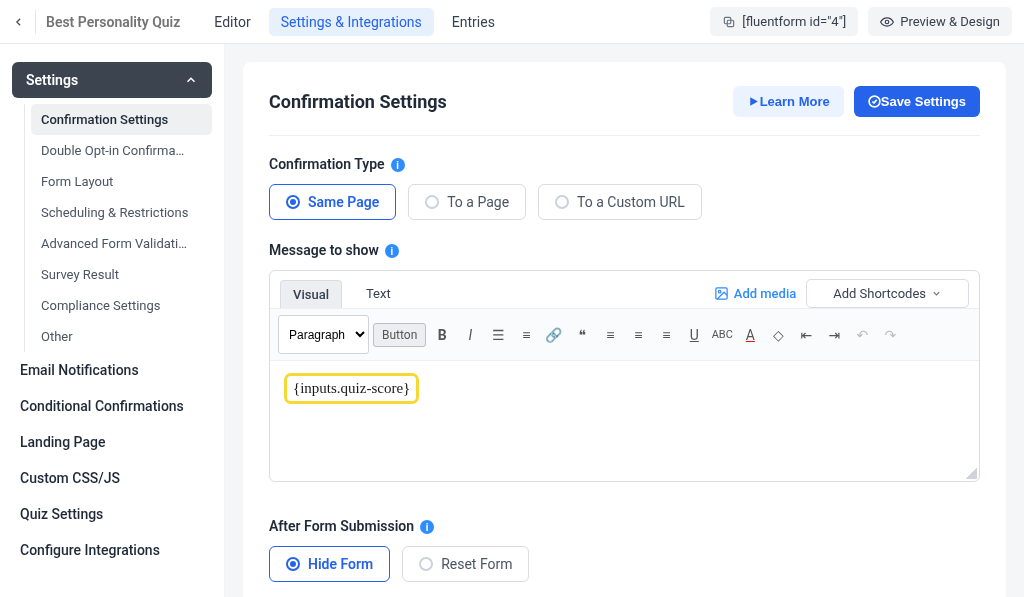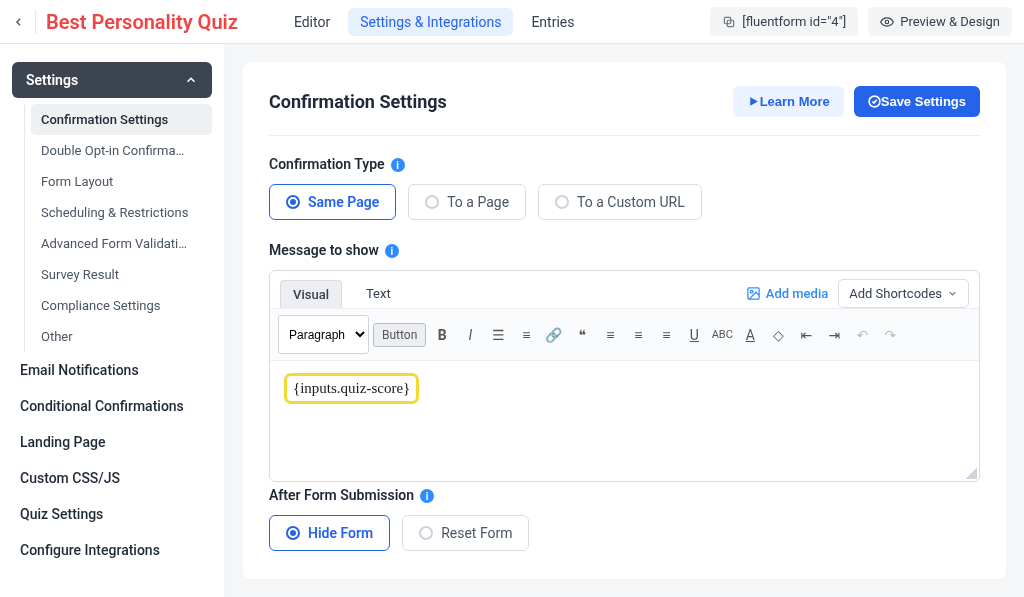--- a/index.html
+++ b/index.html
@@ -1,19 +1,19 @@
 <!DOCTYPE html>
 <html><head>
 <meta charset="utf-8">
 <style>
 *{box-sizing:border-box;margin:0;padding:0}
 body{font-family:-apple-system,BlinkMacSystemFont,"Segoe UI",Roboto,sans-serif;font-size:14px;color:#1a1a1a;background:#fff;width:1024px;height:597px;overflow:hidden}
 .topbar{display:flex;align-items:center;height:44px;border-bottom:1px solid #e5e7eb;padding:0 12px}
 .back-btn{width:24px;height:24px;display:flex;align-items:center;justify-content:center;cursor:pointer;border-right:1px solid #e5e7eb;margin-right:10px;padding-right:10px}
-.quiz-title{font-weight:600;font-size:20px;color:#ef4444;margin-right:44px}
+.quiz-title{font-weight:600;font-size:14px;color:#737373;margin-right:22px}
 .topnav{display:flex;gap:6px}
 .topnav-item{padding:6px 12px;border-radius:5px;cursor:pointer;font-size:14px;color:#374151}
 .topnav-item.active{background:#e7f1fd;color:#2563eb}
 .topbar-right{margin-left:auto;display:flex;gap:10px;align-items:center}
 .chip{background:#f3f4f6;border-radius:5px;padding:7px 12px;font-size:13px;display:flex;align-items:center;gap:6px;cursor:pointer;color:#374151}
 .chip svg{width:14px;height:14px}
 .main{display:flex;height:calc(100% - 44px)}
 .sidebar{width:225px;padding:18px 12px;border-right:1px solid #f1f3f5}
 .settings-group{background:#3c4450;color:#fff;border-radius:6px;padding:10px 14px;display:flex;align-items:center;justify-content:space-between;cursor:pointer;font-weight:600;font-size:14px}
 .tree{margin-top:6px;margin-left:12px;border-left:1px solid #e5e7eb;padding-left:0}
@@ -36,21 +36,21 @@
 .radio-pill.selected{border-color:#2563eb;color:#2563eb;font-weight:600}
 .radio-dot{width:14px;height:14px;border:2px solid #cbd2dc;border-radius:50%;display:inline-block;position:relative}
 .radio-pill.selected .radio-dot{border-color:#2563eb}
 .radio-pill.selected .radio-dot::after{content:"";position:absolute;inset:2px;background:#2563eb;border-radius:50%}
 .editor-wrap{border:1px solid #d9dde3;border-radius:6px}
 .editor-tabs{display:flex;align-items:center;padding:8px 10px 0 10px;gap:12px}
 .editor-tab{padding:6px 12px;font-size:13px;color:#374151;cursor:pointer;border-radius:4px 4px 0 0}
 .editor-tab.active{background:#eceef1;border:1px solid #d9dde3;border-bottom:none;font-weight:500}
 .editor-actions{margin-left:auto;display:flex;gap:10px;align-items:center}
 .add-media{color:#2f8cff;font-size:13px;display:flex;align-items:center;gap:5px;cursor:pointer;font-weight:500}
-.shortcode-btn{border:1px solid #d9dde3;border-radius:5px;padding:6px 10px;background:#fff;font-size:13px;color:#374151;cursor:pointer;display:flex;align-items:center;gap:5px}
+.shortcode-btn{border:1px solid #d9dde3;border-radius:5px;padding:6px 26px;background:#fff;font-size:13px;color:#374151;cursor:pointer;display:flex;align-items:center;gap:5px}
 .toolbar{display:flex;align-items:center;gap:4px;padding:6px 8px;border-top:1px solid #eceef1;border-bottom:1px solid #eceef1;background:#fafbfc}
 .tb-select{height:39px;font-size:12px;border:1px solid #cfd4db;border-radius:3px;padding:0 6px;background:#fff}
 .tb-btn{width:24px;height:24px;display:flex;align-items:center;justify-content:center;cursor:pointer;color:#555;border-radius:3px;font-size:14px}
 .tb-btn.boxed{border:1px solid #b9bfc7;background:#eceef1;width:auto;padding:0 8px;font-size:12px}
 .editor-body{min-height:120px;padding:12px 14px;font-family:Georgia,serif;font-size:15px;position:relative}
 .hl{display:inline-block;border:3px solid #f4d934;border-radius:7px;padding:4px 6px;font-family:Georgia,serif}
 .resize-handle{position:absolute;right:2px;bottom:2px;width:12px;height:12px;background:linear-gradient(135deg,transparent 50%,#cfd4db 50%)}
 </style>
 </head>
 <body>
@@ -205,21 +205,21 @@
           <div class="tb-btn">⇥</div>
           <div class="tb-btn" style="color:#bbb">↶</div>
           <div class="tb-btn" style="color:#bbb">↷</div>
         </div>
         <div class="editor-body">
           <span class="hl">{inputs.quiz-score}</span>
           <div class="resize-handle"></div>
         </div>
       </div>
 
-      <div class="field-label" style="margin-top:5px">
+      <div class="field-label" style="margin-top:36px">
         <span>After Form Submission</span>
         <span class="info-icon">i</span>
       </div>
       <div class="radio-row" style="margin-bottom:4px">
         <div class="radio-pill selected">
             <span class="radio-dot"></span>
             <span>Hide Form</span>
           </div>
         <div class="radio-pill">
             <span class="radio-dot"></span>

